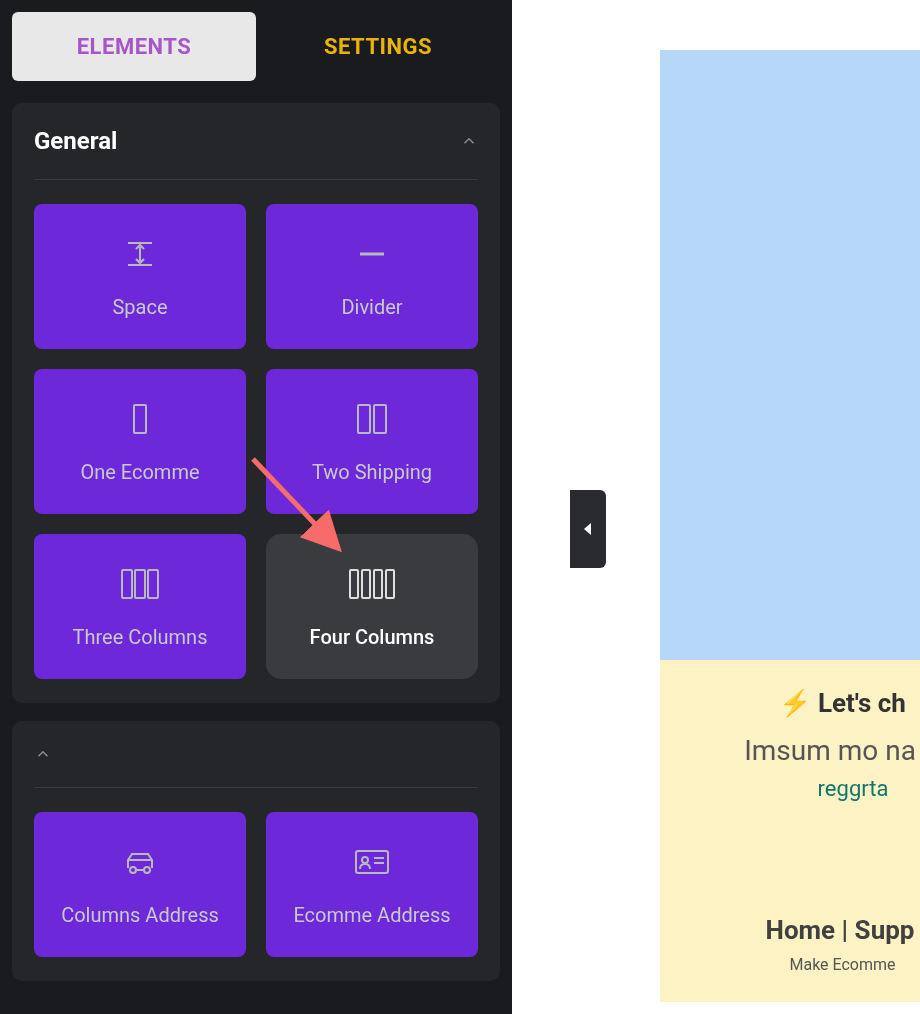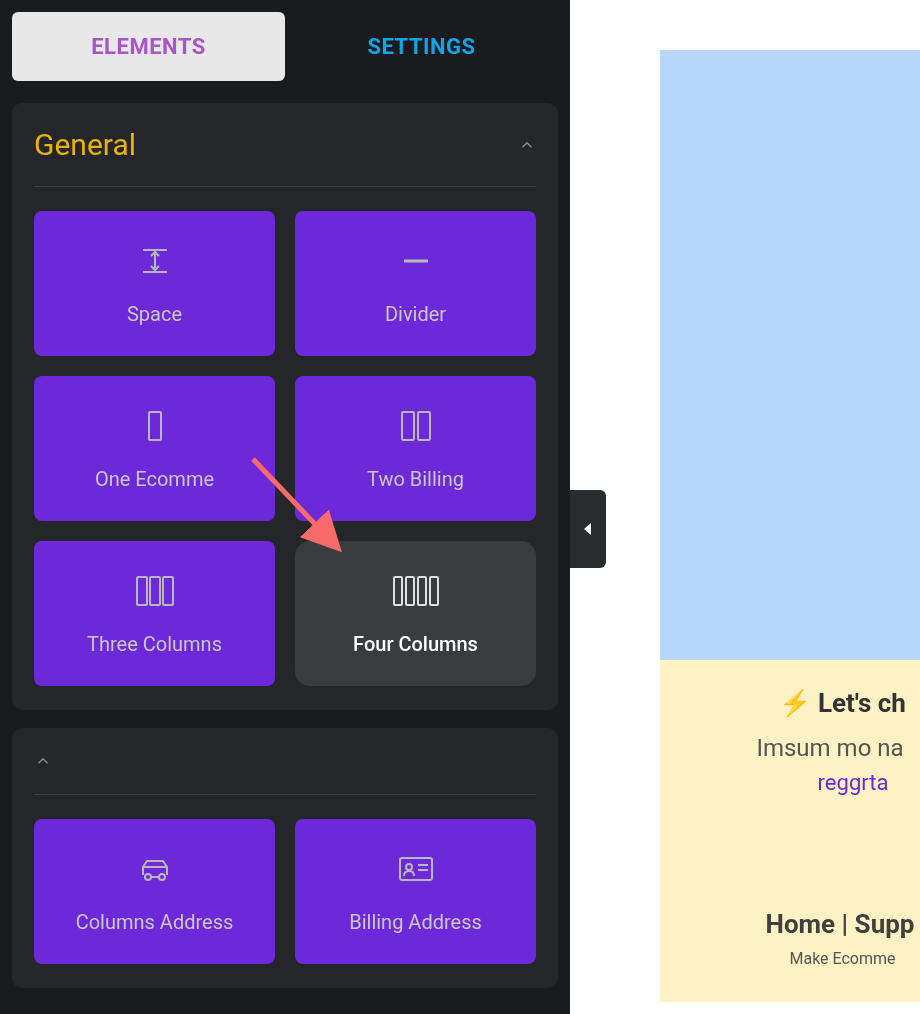--- a/index.html
+++ b/index.html
@@ -8,21 +8,21 @@
       background: #ffffff;
       width: 920px;
       height: 1014px;
       overflow: hidden;
       position: relative;
     }
     .sidebar {
       position: absolute;
       left: 0;
       top: 0;
-      width: 570px;
+      width: 512px;
       height: 1014px;
       background: #1a1b1e;
       padding: 12px;
     }
     .tabs {
       display: flex;
       gap: 0;
       margin-bottom: 22px;
     }
     .tab {
@@ -33,40 +33,40 @@
       font-weight: 700;
       letter-spacing: 0.5px;
       cursor: pointer;
     }
     .tab.active {
       background: #e8e8e8;
       color: #a855c7;
       border-radius: 6px;
     }
     .tab.inactive {
-      color: #0ea5e9;
+      color: #eab308;
     }
     .section {
       background: #252629;
       border-radius: 10px;
       padding: 24px 22px;
       margin-bottom: 18px;
     }
     .section-header {
       display: flex;
       justify-content: space-between;
       align-items: center;
       padding-bottom: 24px;
       border-bottom: 1px solid #3a3b3e;
       margin-bottom: 24px;
     }
     .section-title {
-      color: #eab308;
-      font-size: 30px;
-      font-weight: 400;
+      color: #ffffff;
+      font-size: 24px;
+      font-weight: 700;
     }
     .chevron {
       width: 18px;
       height: 18px;
       stroke: #8a8b8e;
       fill: none;
       stroke-width: 2;
     }
     .element-grid {
       display: grid;
@@ -146,30 +146,30 @@
       overflow: hidden;
     }
     .yellow-title {
       font-size: 26px;
       font-weight: 700;
       color: #333333;
       white-space: nowrap;
       padding-left: 105px;
     }
     .yellow-sub {
-      font-size: 24px;
+      font-size: 28px;
       color: #555555;
       margin-top: 12px;
       line-height: 1.5;
       white-space: nowrap;
       padding-left: 80px;
     }
     .yellow-sub2 {
       font-size: 22px;
-      color: #6d28d9;
+      color: #0f766e;
       line-height: 1.5;
       white-space: nowrap;
       padding-left: 118px;
       margin-left: 8px;
     }
     .footer-links {
       font-size: 26px;
       font-weight: 700;
       color: #404040;
       margin-top: 110px;
@@ -242,21 +242,21 @@
         <div class="element-label">One Ecomme</div>
       </div>
 
       <div class="element-card">
         <div class="element-icon">
           <svg class="icon-svg" width="40" height="34" viewBox="0 0 40 34">
               <rect x="6" y="3" width="12" height="28" rx="1"></rect>
               <rect x="22" y="3" width="12" height="28" rx="1"></rect>
             </svg>
         </div>
-        <div class="element-label">Two Billing</div>
+        <div class="element-label">Two Shipping</div>
       </div>
 
       <div class="element-card">
         <div class="element-icon">
           <svg class="icon-svg" width="44" height="34" viewBox="0 0 44 34">
               <rect x="4" y="3" width="10" height="28" rx="1"></rect>
               <rect x="17" y="3" width="10" height="28" rx="1"></rect>
               <rect x="30" y="3" width="10" height="28" rx="1"></rect>
             </svg>
         </div>
@@ -302,21 +302,21 @@
       <div class="element-card">
         <div class="element-icon">
           <svg class="icon-svg" width="40" height="30" viewBox="0 0 40 30">
               <rect x="4" y="4" width="32" height="22" rx="2"></rect>
               <circle cx="13" cy="13" r="3"></circle>
               <path d="M8 22 C8 18 11 17 13 17 C15 17 18 18 18 22"></path>
               <line x1="22" y1="11" x2="32" y2="11"></line>
               <line x1="22" y1="16" x2="32" y2="16"></line>
             </svg>
         </div>
-        <div class="element-label">Billing Address</div>
+        <div class="element-label">Ecomme Address</div>
       </div>
 
     </div>
   </div>
 </div>
 
 <div class="collapse-tab">
   <svg width="12" height="16" viewBox="0 0 12 16">
       <polygon points="9,2 9,14 2,8"></polygon>
     </svg>

